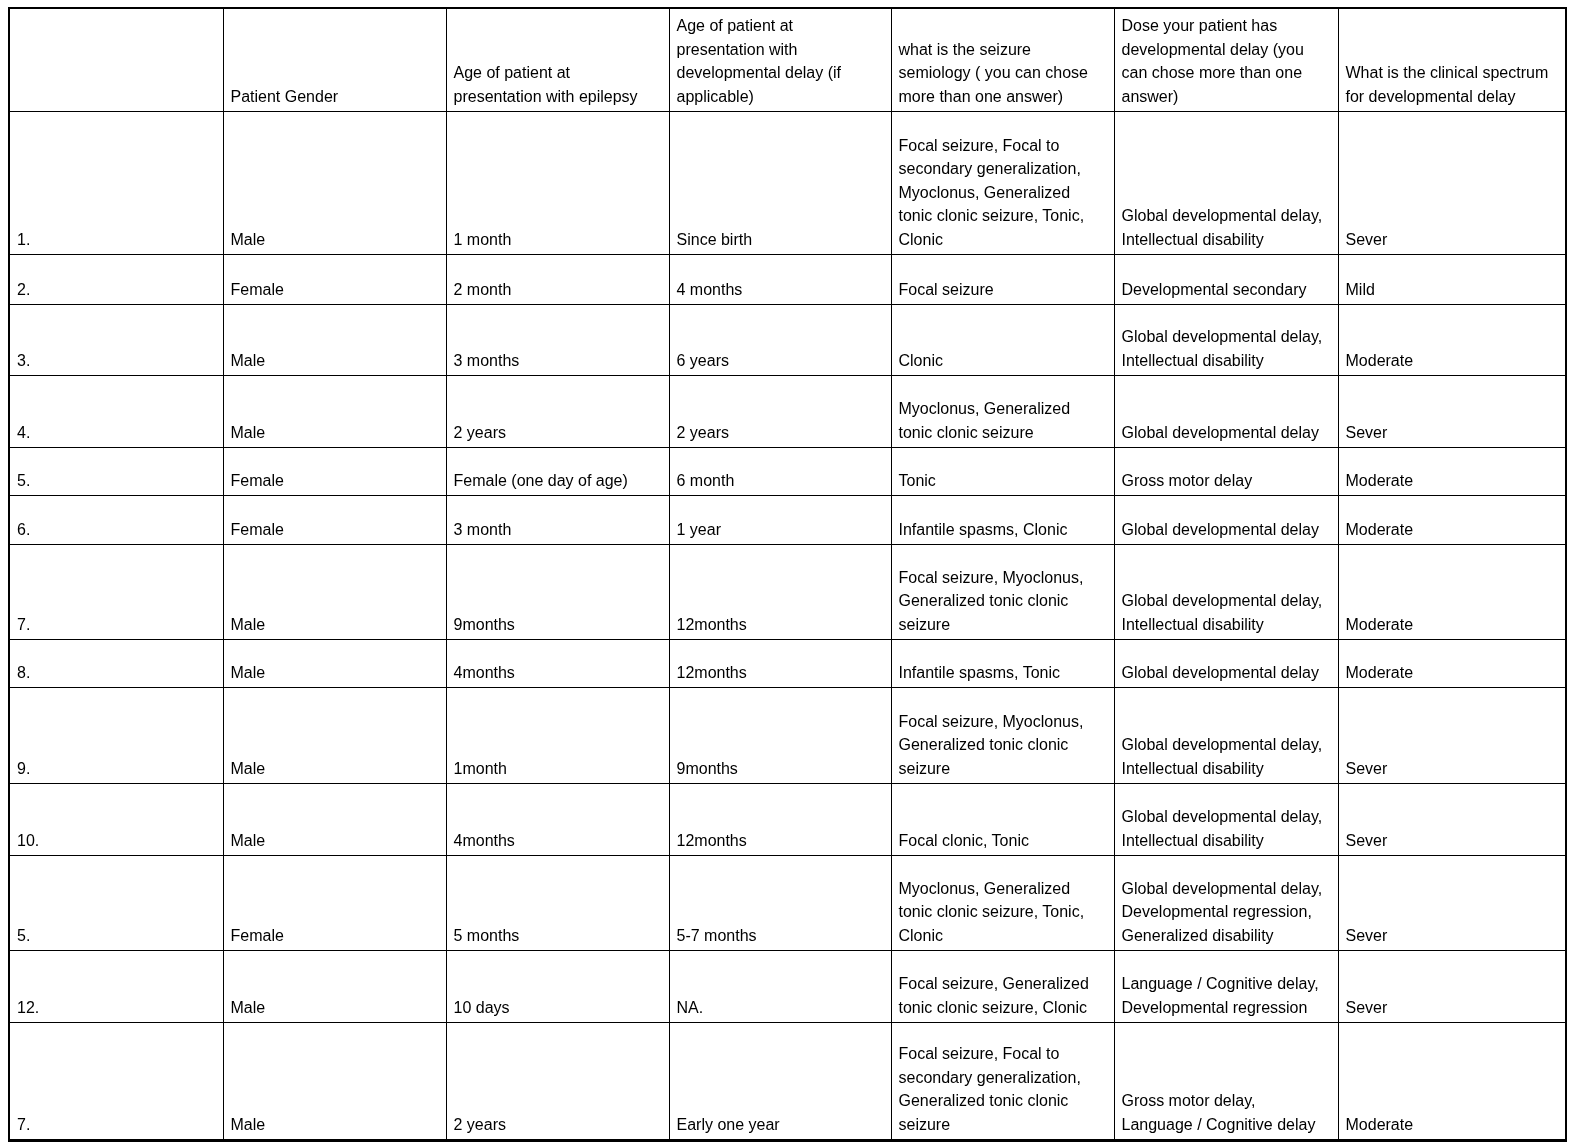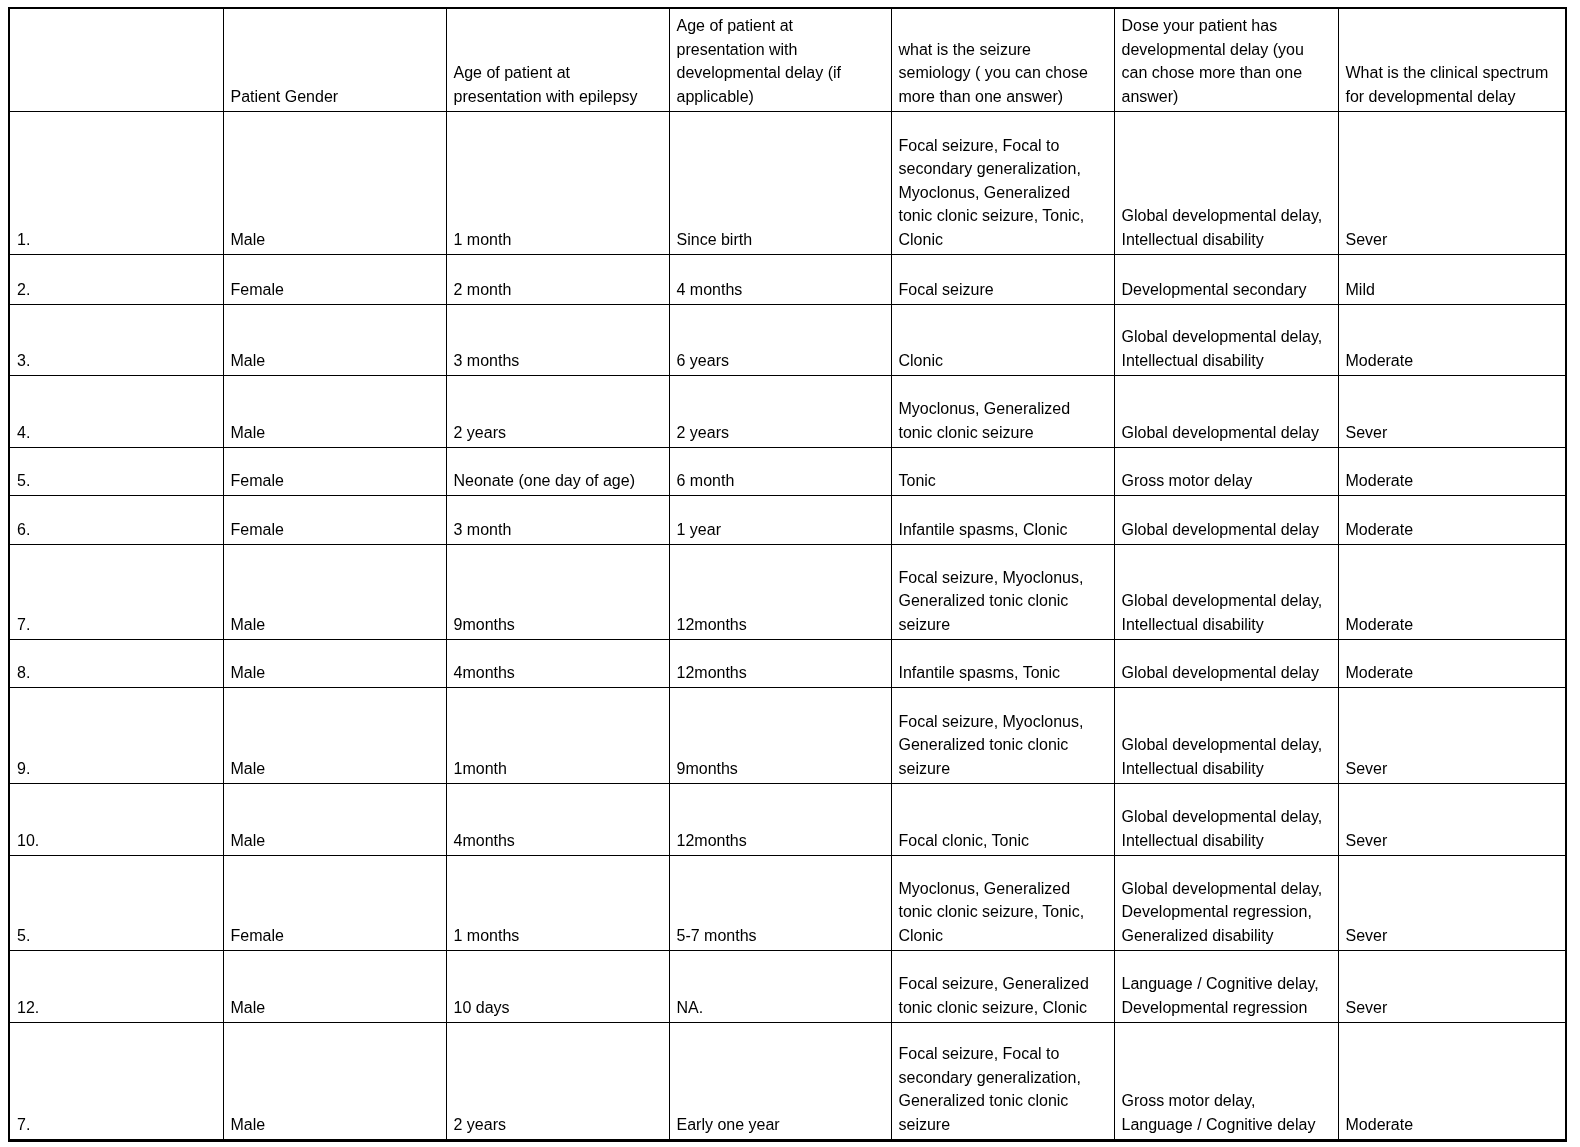--- a/index.html
+++ b/index.html
@@ -102,21 +102,21 @@
           <td>Male</td>
           <td>2 years</td>
           <td>2 years</td>
           <td>Myoclonus, Generalized tonic clonic seizure</td>
           <td>Global developmental delay</td>
           <td>Sever</td>
         </tr>
         <tr style="height: 48px;">
           <td class="cell-num">5.</td>
           <td>Female</td>
-          <td>Neonate (one day of age)</td>
+          <td>Female (one day of age)</td>
           <td>6 month</td>
           <td>Tonic</td>
           <td>Gross motor delay</td>
           <td>Moderate</td>
         </tr>
         <tr style="height: 49px;">
           <td class="cell-num">6.</td>
           <td>Female</td>
           <td>3 month</td>
           <td>1 year</td>
@@ -156,21 +156,21 @@
           <td>Male</td>
           <td>4months</td>
           <td>12months</td>
           <td>Focal clonic, Tonic</td>
           <td>Global developmental delay, Intellectual disability</td>
           <td>Sever</td>
         </tr>
         <tr style="height: 95px;">
           <td class="cell-num">5.</td>
           <td>Female</td>
-          <td>1 months</td>
+          <td>5 months</td>
           <td>5-7 months</td>
           <td>Myoclonus, Generalized tonic clonic seizure, Tonic, Clonic</td>
           <td>Global developmental delay, Developmental regression, Generalized disability</td>
           <td>Sever</td>
         </tr>
         <tr style="height: 72px;">
           <td class="cell-num">12.</td>
           <td>Male</td>
           <td>10 days</td>
           <td>NA.</td>

